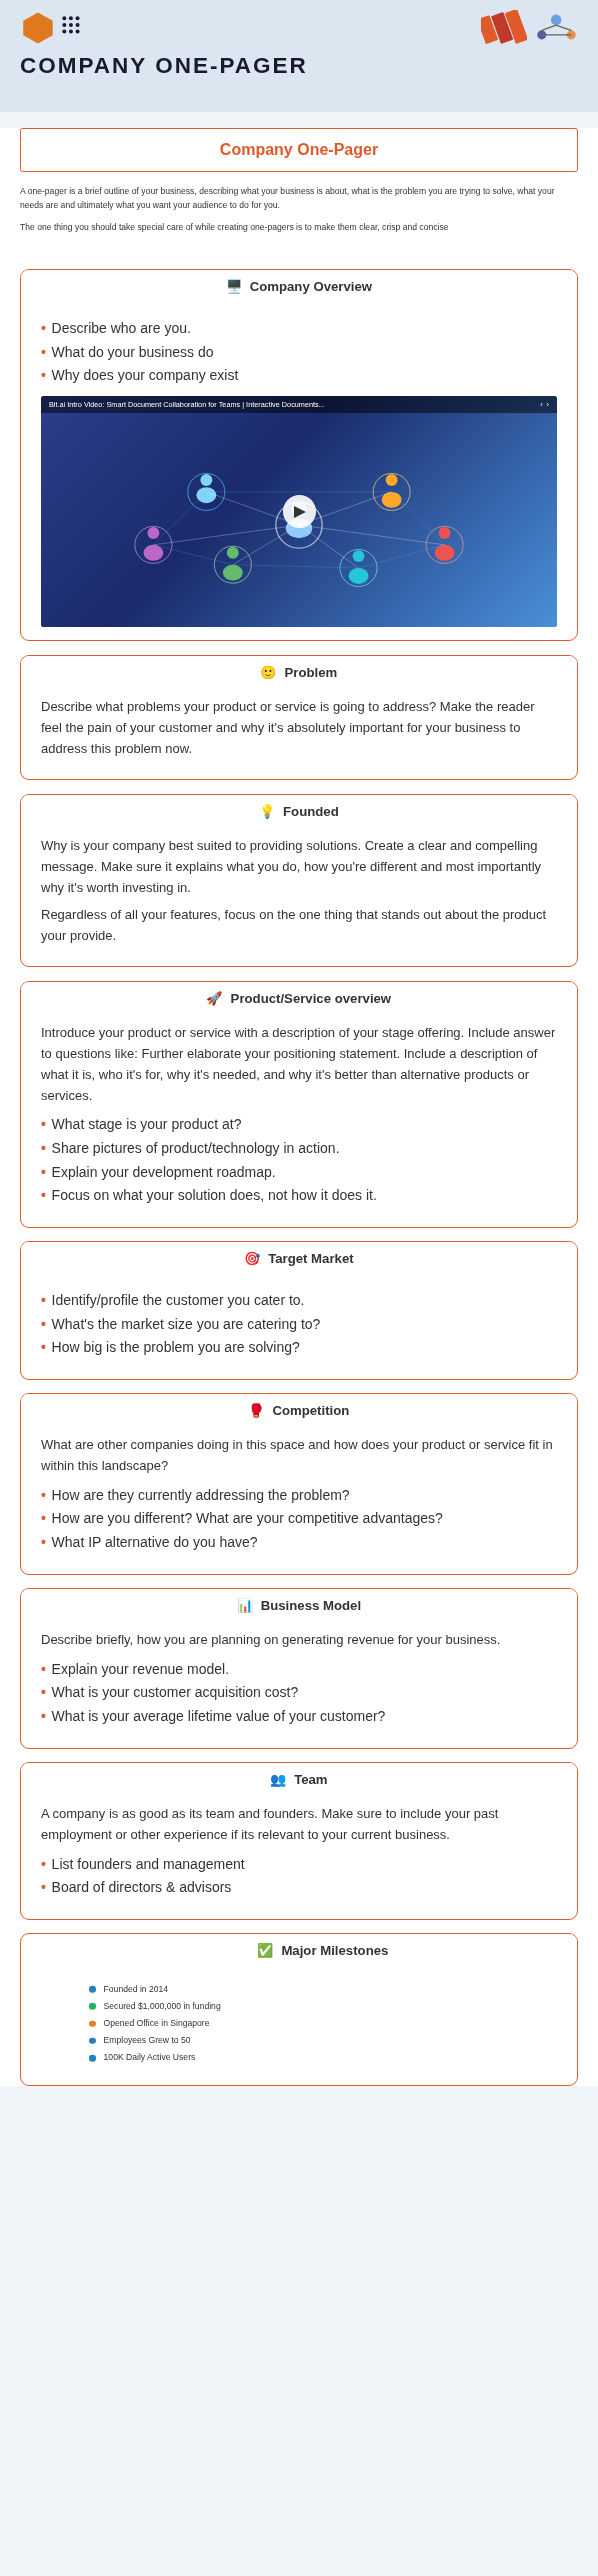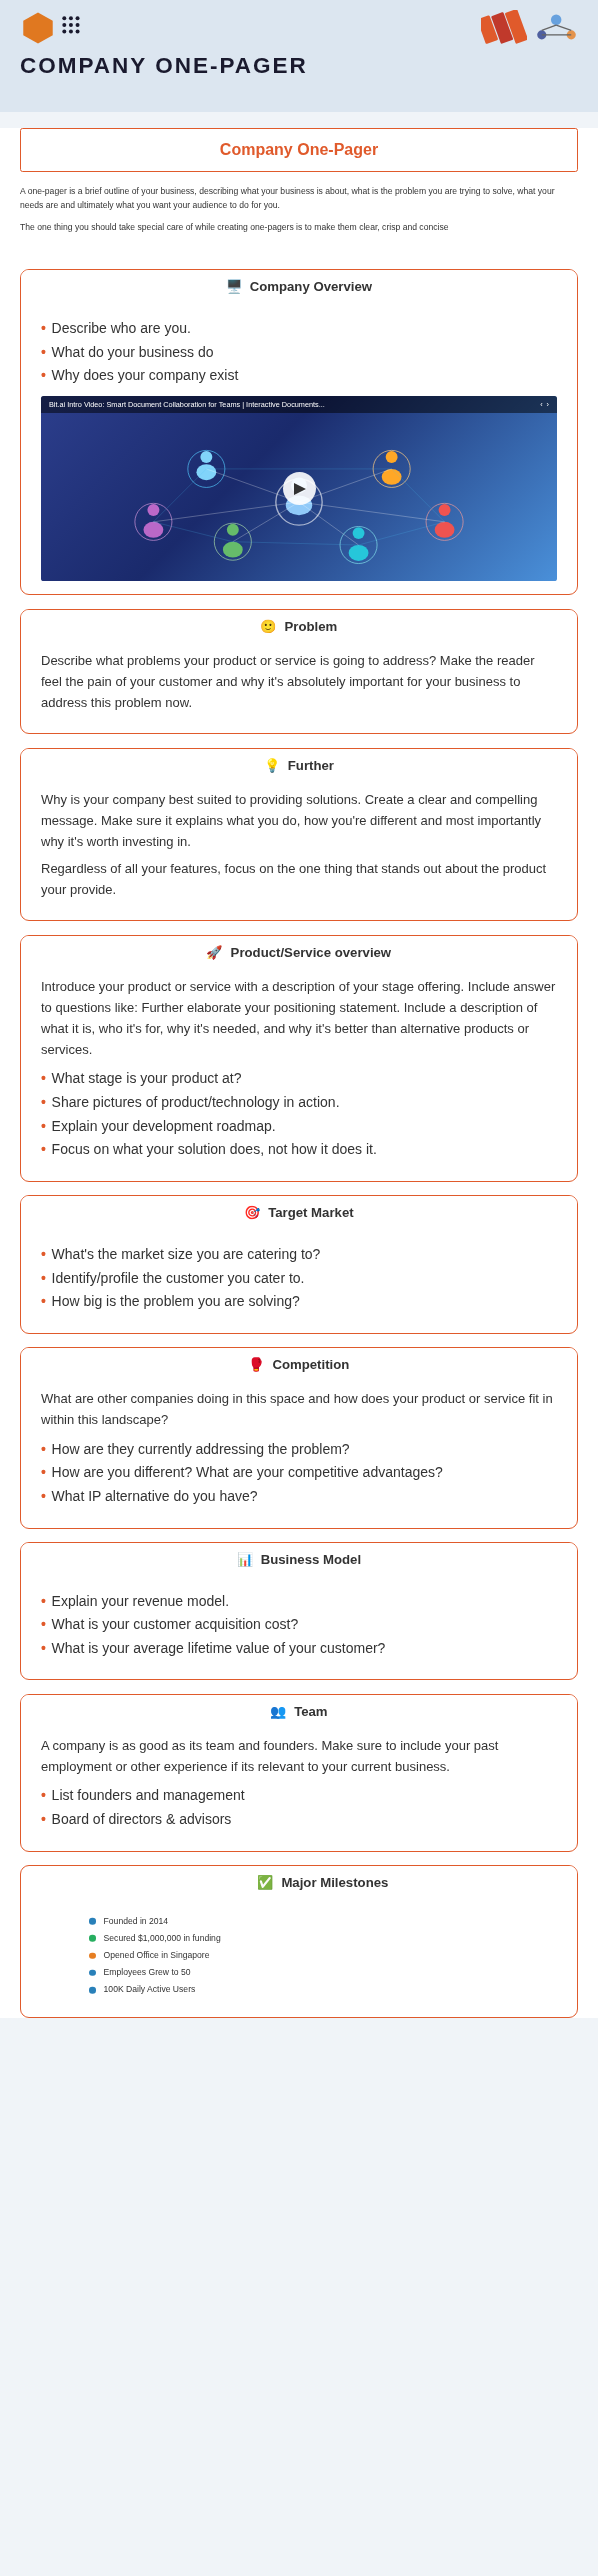--- a/index.html
+++ b/index.html
@@ -86,21 +86,21 @@
       position: absolute;
       left: 0;
       font-weight: bold;
     }
 
     
     .video-placeholder {
       background: linear-gradient(135deg, #2c3e8c 0%, #1a2a6c 40%, #4a90d9 100%);
       border-radius: 2.6px;
       margin: 8px 0 0 0;
-      height: 185px;
+      height: 231px;
       position: relative;
       overflow: hidden;
       display: flex;
       align-items: center;
       justify-content: center;
     }
     .video-top-bar {
       position: absolute;
       top: 0;
       left: 0;
@@ -314,21 +314,21 @@
     </div>
     <div class="section-content">
       <p>Describe what problems your product or service is going to address? Make the reader feel the pain of your customer and why it's absolutely important for your business to address this problem now.</p>
     </div>
   </div>
 
   <div class="section-box">
     <div class="section-header">
       <span class="section-header-text">
         <span>💡</span>
-        &nbsp;<span>Further</span>
+        &nbsp;<span>Founded</span>
       </span>
     </div>
     <div class="section-content">
       <p>Why is your company best suited to providing solutions. Create a clear and compelling message. Make sure it explains what you do, how you're different and most importantly why it's worth investing in.</p>
       <p>Regardless of all your features, focus on the one thing that stands out about the product your provide.</p>
     </div>
   </div>
 
   <div class="section-box">
     <div class="section-header">
@@ -350,22 +350,22 @@
 
   <div class="section-box">
     <div class="section-header">
       <span class="section-header-text">
         <span>🎯</span>
         &nbsp;<span>Target Market</span>
       </span>
     </div>
     <div class="section-content">
       <ul class="bullet-list">
+        <li>Identify/profile the customer you cater to.</li>
         <li>What's the market size you are catering to?</li>
-        <li>Identify/profile the customer you cater to.</li>
         <li>How big is the problem you are solving?</li>
       </ul>
     </div>
   </div>
 
   <div class="section-box">
     <div class="section-header">
       <span class="section-header-text">
         <span>🥊</span>
         &nbsp;<span>Competition</span>
@@ -382,20 +382,21 @@
   </div>
 
   <div class="section-box">
     <div class="section-header">
       <span class="section-header-text">
         <span>📊</span>
         &nbsp;<span>Business Model</span>
       </span>
     </div>
     <div class="section-content">
+      <p>Describe briefly, how you are planning on generating revenue for your business.</p>
       <ul class="bullet-list">
         <li>Explain your revenue model.</li>
         <li>What is your customer acquisition cost?</li>
         <li>What is your average lifetime value of your customer?</li>
       </ul>
     </div>
   </div>
 
   <div class="section-box">
     <div class="section-header">

